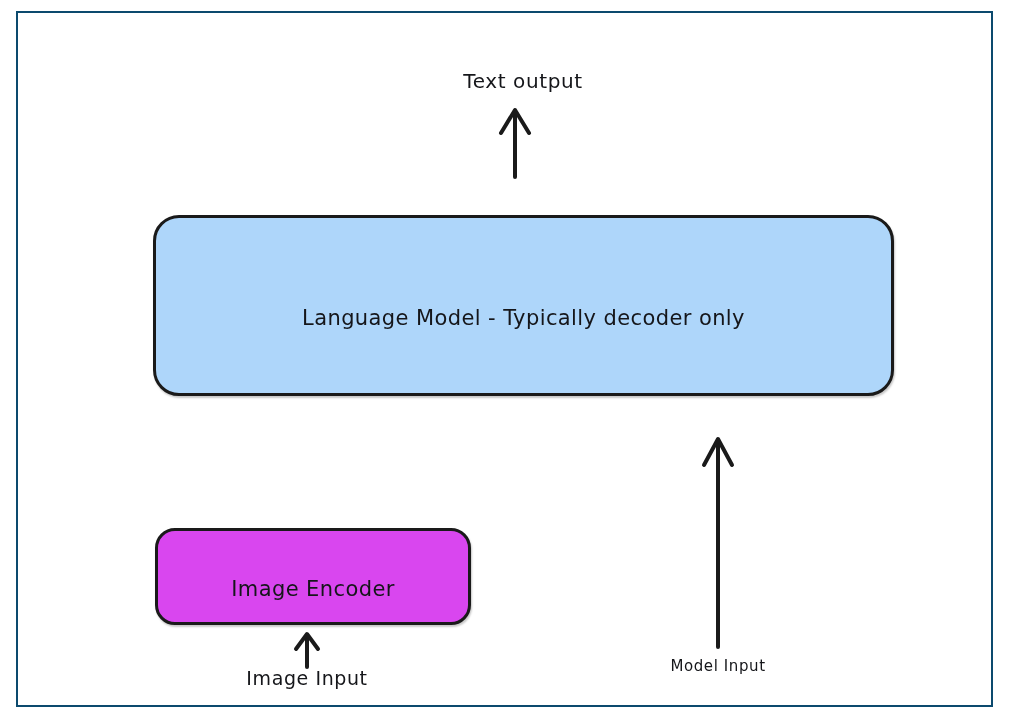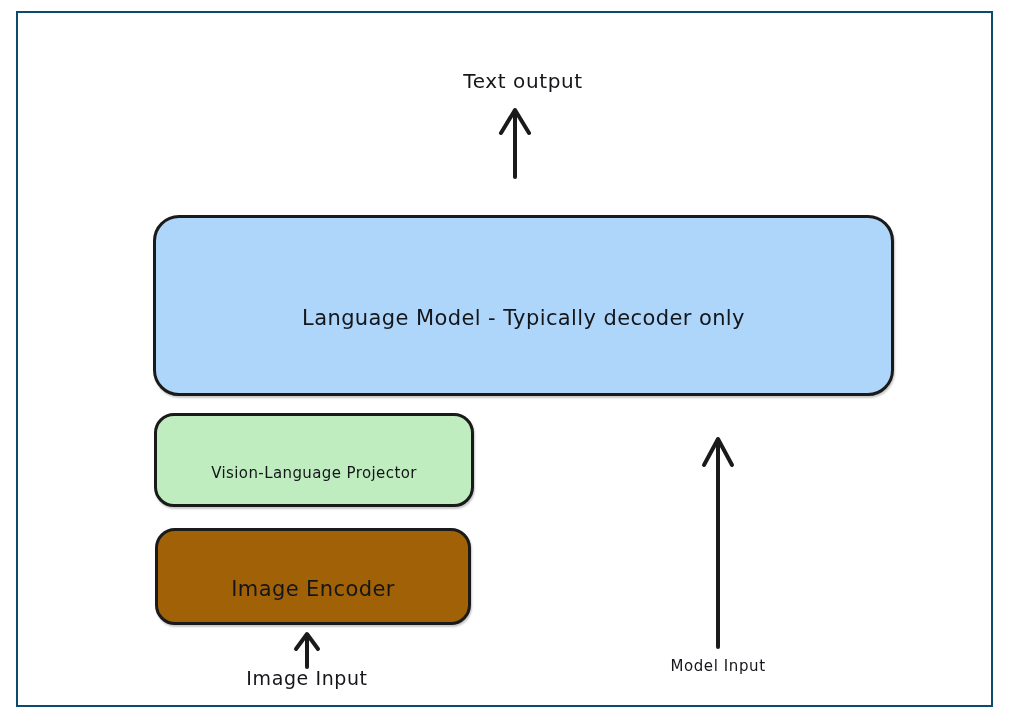--- a/index.html
+++ b/index.html
@@ -68,21 +68,21 @@
     border-radius: 20px;
   }
   #node-projector .node-label {
     font-size: 15px;
   }
   #node-image-encoder {
     left: 137px;
     top: 515px;
     width: 316px;
     height: 97px;
-    background: #a16207;
+    background: #d946ef;
     border-radius: 20px;
   }
   #node-image-encoder .node-label {
     font-size: 21px;
   }
   
   .caption {
     position: absolute;
     font-family: "DejaVu Sans", sans-serif;
     color: #15161a;
@@ -136,23 +136,20 @@
 
     <svg class="arrow-svg" id="arrow-text-output" width="54" height="76" viewBox="0 0 54 76">
       <path class="arrow-stroke" stroke-width="4" d="M27 74 L27 10"></path>
       <path class="arrow-stroke" stroke-width="4" d="M13 30 L27 7 L41 30"></path>
     </svg>
 
     <div class="node" id="node-language-model">
       <span class="node-label">Language Model - Typically decoder only</span>
     </div>
 
-    <div class="node" id="node-projector">
-      <span class="node-label">Vision-Language Projector</span>
-    </div>
 
     <div class="node" id="node-image-encoder">
       <span class="node-label">Image Encoder</span>
     </div>
 
     <svg class="arrow-svg" id="arrow-image-input" width="48" height="40" viewBox="0 0 48 40">
       <path class="arrow-stroke" stroke-width="4" d="M24 38 L24 8"></path>
       <path class="arrow-stroke" stroke-width="4" d="M13 20 L24 5 L35 20"></path>
     </svg>
 

